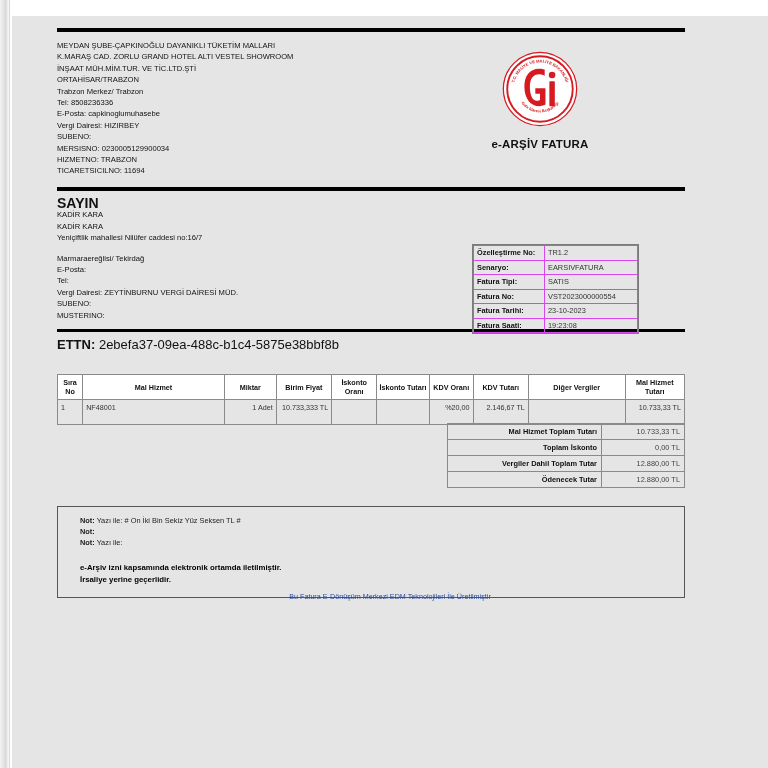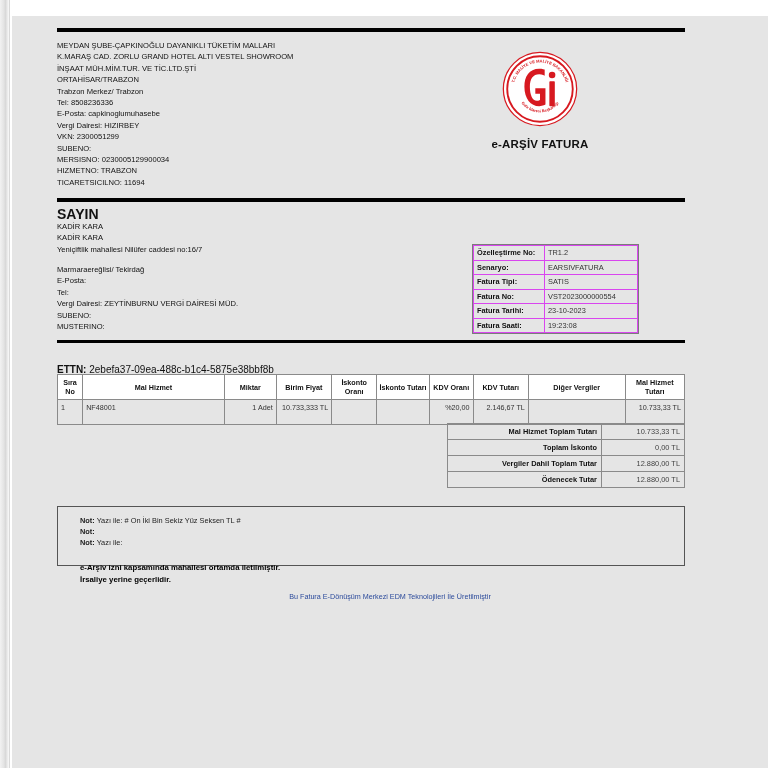--- a/index.html
+++ b/index.html
@@ -110,22 +110,22 @@
     line-height: 11.4px;
     color: #111;
     width: 330px;
   }
   .buyer .bold { font-weight: bold; font-size: 14px; }
   .buyer .spacer { height: 9px; }
 
   .rule-3 { margin-top: 8px; }
 
   .ettn {
-    margin-top: 21px;
-    font-size: 10px;
+    margin-top: 5px;
+    font-size: 13px;
     color: #111;
   }
   .ettn b { font-weight: bold; }
 
   
   .infobox {
     position: absolute;
     left: 460px;
     top: 228px;
     width: 165px;
@@ -221,21 +221,21 @@
     width: 74px;
     white-space: nowrap;
   }
 
   
   .notes {
     position: absolute;
     left: 45px;
     top: 490px;
     width: 628px;
-    height: 60px;
+    height: 92px;
     border: 1px solid #555;
     box-sizing: border-box;
     padding: 8px 22px;
     font-size: 7.4px;
     line-height: 11px;
     color: #222;
   }
   .notes b { font-weight: bold; }
   .notes .gap { height: 14px; }
   .notes .strong-line {
@@ -272,21 +272,20 @@
     <div class="row-top">
       <div class="seller">
         <div>MEYDAN ŞUBE-ÇAPKINOĞLU DAYANIKLI TÜKETİM MALLARI</div>
         <div>K.MARAŞ CAD. ZORLU GRAND HOTEL ALTI VESTEL SHOWROOM</div>
         <div>İNŞAAT MÜH.MİM.TUR. VE TİC.LTD.ŞTİ</div>
         <div>ORTAHİSAR/TRABZON</div>
         <div>Trabzon Merkez/ Trabzon</div>
         <div>Tel: 8508236336</div>
         <div>E-Posta: capkinoglumuhasebe</div>
         <div>Vergi Dairesi: HIZIRBEY</div>
-        <div>VKN: 2300051299</div>
         <div>SUBENO:</div>
         <div>MERSISNO: 0230005129900034</div>
         <div>HIZMETNO: TRABZON</div>
         <div>TICARETSICILNO: 11694</div>
       </div>
 
       <div class="logo-wrap">
         <svg class="seal" viewBox="0 0 100 100">
           <defs>
             <path id="arcTop" d="M 16,50 A 34,34 0 0 1 84,50" fill="none"></path>
@@ -428,19 +427,19 @@
     </div>
     <div>
       <b>Not:</b>
       <span></span>
     </div>
     <div>
       <b>Not:</b>
       <span>Yazı ile:</span>
     </div>
     <div class="gap"></div>
-    <div class="strong-line">e-Arşiv izni kapsamında mahallesi ortamda iletilmiştir.</div>
+    <div class="strong-line">e-Arşiv izni kapsamında elektronik ortamda iletilmiştir.</div>
     <div class="strong-line">İrsaliye yerine geçerlidir.</div>
   </div>
 
   <div class="footer-note">Bu Fatura E-Dönüşüm Merkezi EDM Teknolojileri İle Üretilmiştir</div>
 
 </div>
 
 </body></html>

